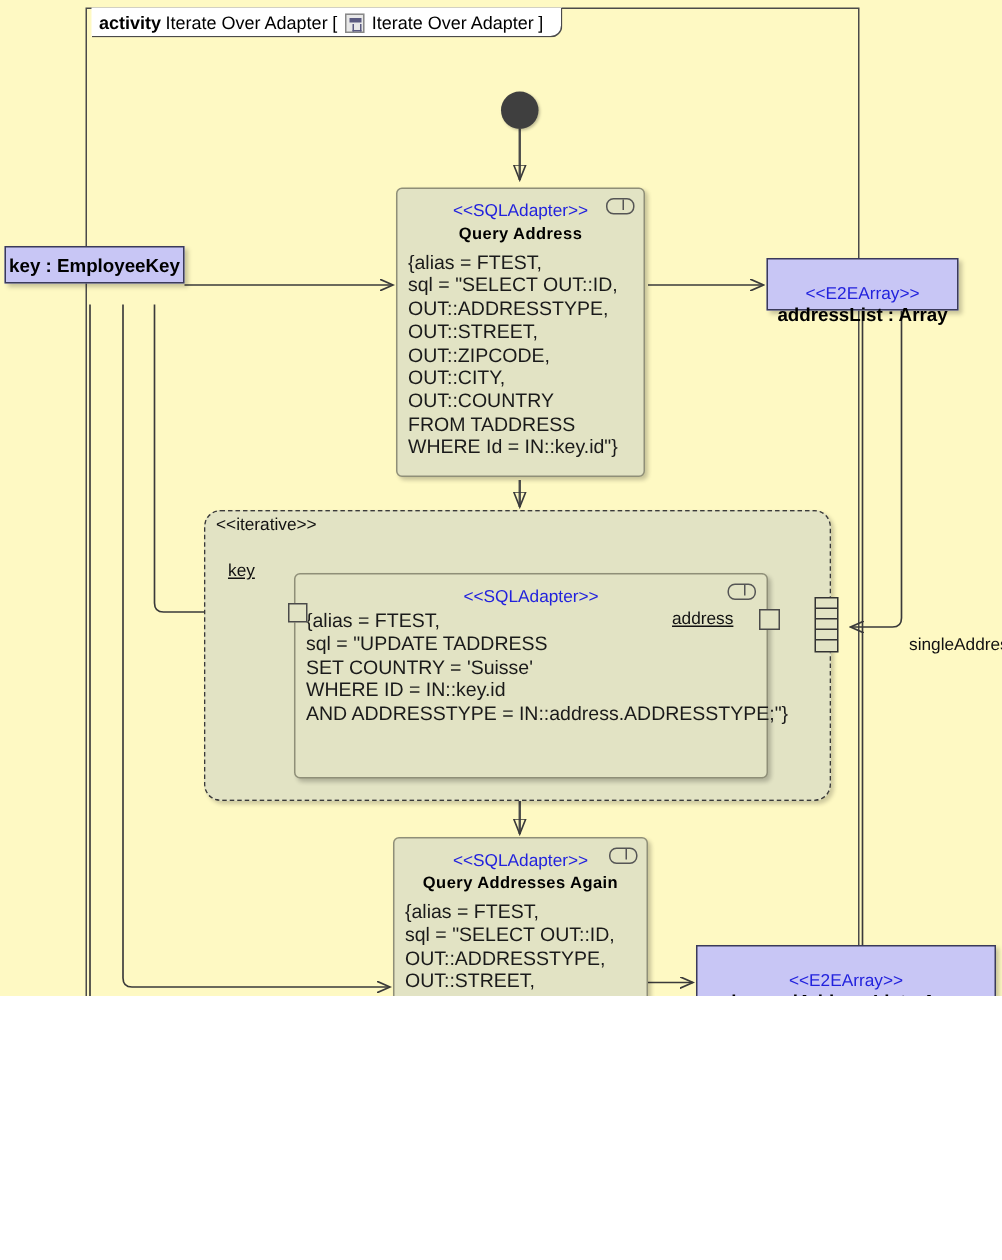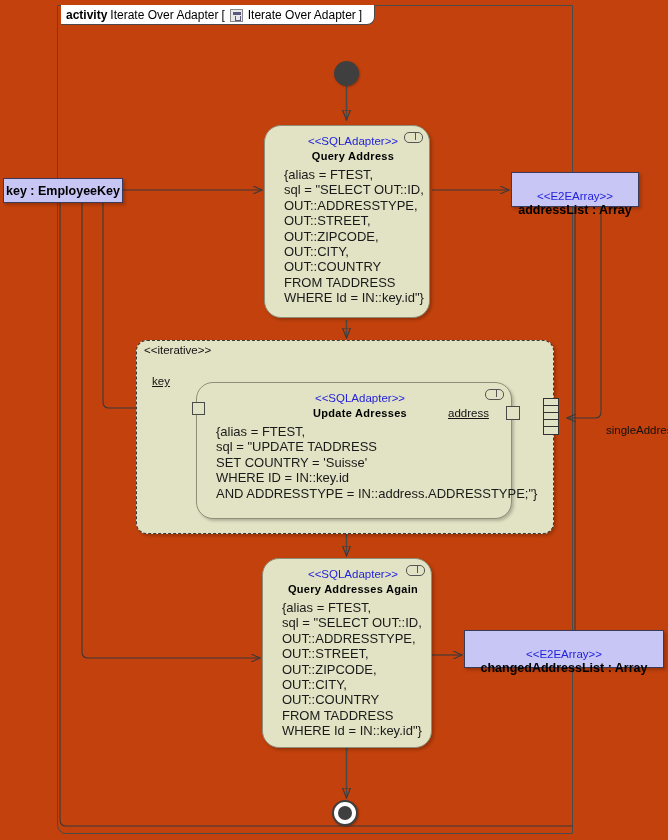--- a/index.html
+++ b/index.html
@@ -4,22 +4,22 @@
 <title>Iterate Over Adapter</title>
 <style>
   html,body{margin:0;padding:0;background:#ffffff;}
   body{
     font-family:"Liberation Sans","DejaVu Sans",sans-serif;
     -webkit-font-smoothing:antialiased;
   }
   #canvas{
     position:relative;
     width:668px;
-    height:840px;
-    background:#c2410c;
+    height:664px;
+    background:#fef9c3;
     overflow:hidden;
   }
   .abs{position:absolute;}
 
   
   #activity-frame{
     left:57px; top:5px; width:516px; height:829px;
     border:1px solid #4a4a4a;
     border-radius:0 0 0 9px;
     box-sizing:border-box;
@@ -62,24 +62,24 @@
   .tab-icon::after{
     content:"";position:absolute;left:4px;top:6px;
     width:4px;height:4px;border:1px solid #5a5a80;
     border-top:none;
   }
 
   
   .action{
     background:#e2e3c4;
     border:1px solid #8f8f78;
-    border-radius:17px;
+    border-radius:4px;
     box-sizing:border-box;
     box-shadow:2px 2px 3px rgba(0,0,0,0.22);
-    padding:6px 0 6px 12px;
+    padding:6px 0 6px 0;
   }
   .stereo{
     color:#2222dd;
     font-size:11.5px;
     text-align:center;
     line-height:14px;
     margin:2px 0 1px 0;
   }
   .aname{
     font-weight:bold;
@@ -257,33 +257,32 @@
 OUT::ADDRESSTYPE,
 OUT::STREET,
 OUT::ZIPCODE,
 OUT::CITY,
 OUT::COUNTRY
 FROM TADDRESS
 WHERE Id = IN::key.id"}</div>
   </div>
   <div class="abs rake" style="left:404px;top:132px;"></div>
 
-  <div class="abs simplebox" style="left:3px;top:178px;width:120px;height:25px;">key : EmployeeKey</div>
+  <div class="abs simplebox" style="left:3px;top:164px;width:120px;height:25px;">key : EmployeeKey</div>
 
   <div class="abs objnode" style="left:511px;top:172px;width:128px;height:35px;">
     <div class="ostereo">&lt;&lt;E2EArray&gt;&gt;</div>
     <div class="oname">addressList : Array</div>
   </div>
 
   <div class="abs" id="iterative-region"></div>
   <div class="abs" id="iterative-label">&lt;&lt;iterative&gt;&gt;</div>
 
   <div class="abs action" style="left:196px;top:382px;width:316px;height:137px;">
     <div class="stereo">&lt;&lt;SQLAdapter&gt;&gt;</div>
-    <div class="aname">Update Adresses</div>
     <div class="body-text">{alias = FTEST,
 sql = "UPDATE TADDRESS
 SET COUNTRY = 'Suisse'
 WHERE ID = IN::key.id
 AND ADDRESSTYPE = IN::address.ADDRESSTYPE;"}</div>
   </div>
   <div class="abs rake" style="left:485px;top:389px;"></div>
 
   <div class="abs pin" style="left:192px;top:402px;width:13px;height:13px;"></div>
   <div class="abs pinlabel" style="left:152px;top:375px;text-decoration:underline;">key</div>

